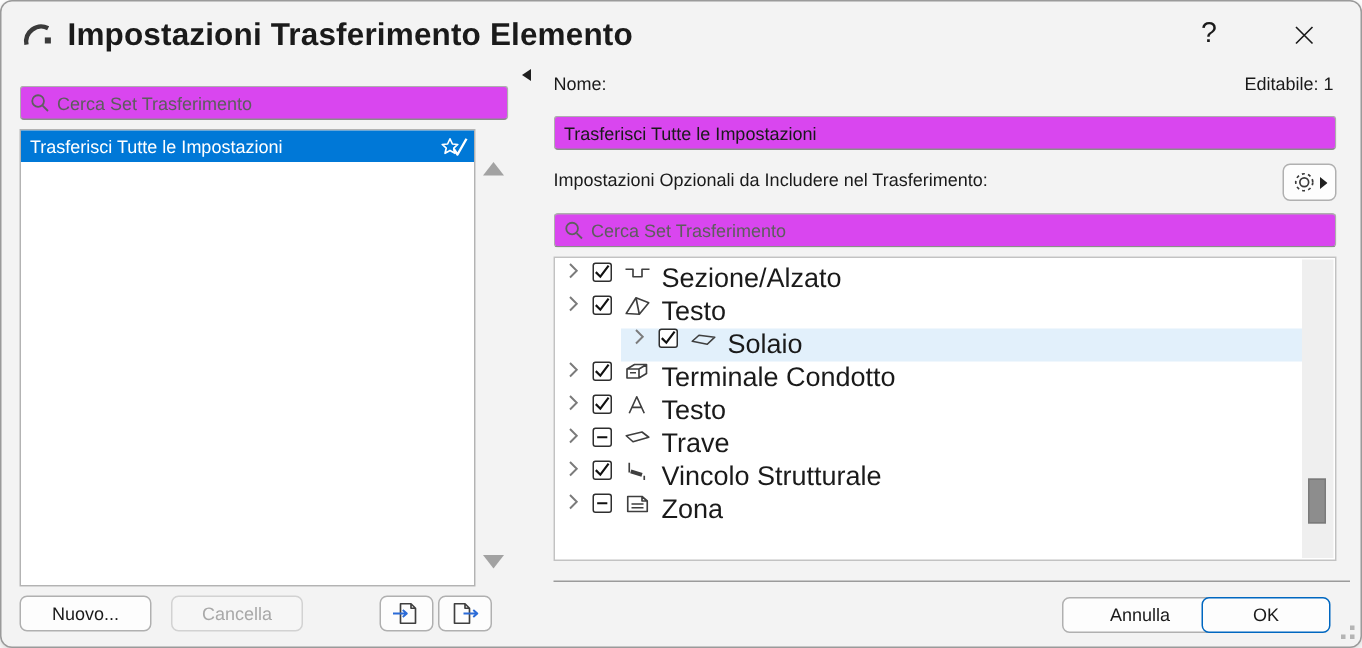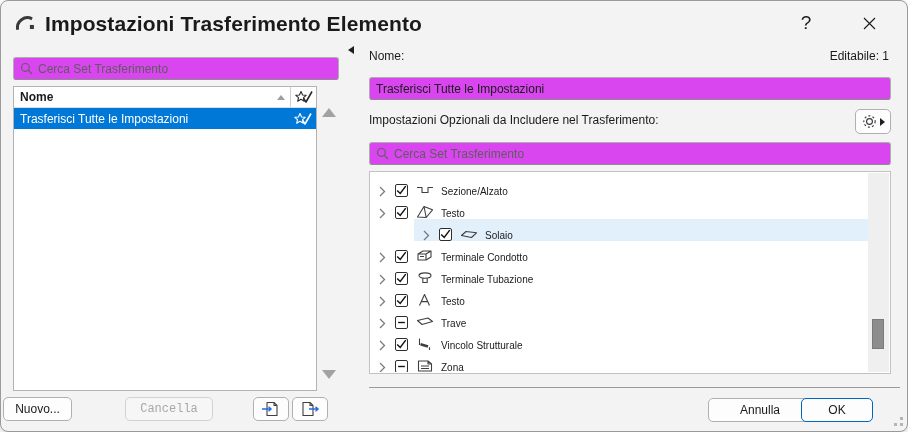--- a/index.html
+++ b/index.html
@@ -48,47 +48,47 @@
   .lrow { height:21px; display:flex; align-items:center; font-size:12px; }
   .lrow.selected { background:var(--sel,#0078d7); color:#fff; }
   .lrow .llabel { flex:1; padding-left:6px; white-space:nowrap; overflow:hidden; }
   .lrow .lstar { width:26px; display:flex; align-items:center; justify-content:center; color:#fff; }
 
   .scroll-up { left:321px; top:107px; width:0; height:0;
     border-left:7px solid transparent; border-right:7px solid transparent; border-bottom:9px solid #a2a2a2; }
   .scroll-down { left:321px; top:369px; width:0; height:0;
     border-left:7px solid transparent; border-right:7px solid transparent; border-top:9px solid #a2a2a2; }
 
-  .btn-new { left:2px; top:396px; width:69px; height:24px; }
-  .btn-del { left:124px; top:396px; width:88px; height:24px;font-family:Liberation Mono, monospace; }
+  .btn-new { left:12px; top:396px; width:88px; height:24px; }
+  .btn-del { left:113px; top:396px; width:88px; height:24px; }
   .btn-import { left:252px; top:396px; width:36px; height:24px; }
   .btn-export { left:291px; top:396px; width:36px; height:24px; }
 
   
   .name-label { left:368px; top:48px; font-size:12px; }
   .editable-label { right:18px; top:48px; font-size:12px; }
   .name-field { left:368px; top:76px; width:522px; height:23px; }
   .options-label { left:368px; top:112px; font-size:12px; }
   .gear-btn { left:854px; top:108px; width:36px; height:25px; gap:2px; }
   .search-right { left:368px; top:141px; width:522px; height:23px; }
 
   .tree-box { left:368px; top:170px; width:522px; height:203px; background:#fff; border:1px solid #c2c2c2; }
   .tree-rows { position:absolute; inset:1px 22px 1px 0; padding-top:2px; overflow:hidden; }
-  .trow { height:22px; display:flex; align-items:flex-end; padding-left:9px; font-size:10px; }
+  .trow { height:22px; display:flex; align-items:flex-start; padding-left:9px; font-size:18px; }
   .trow.highlighted { background:var(--hl,#e2f0fb);margin-left:44px; }
   .chev { width:7px; height:11px; margin-right:9px; display:flex; }
   .cb { width:13px; height:13px; border:1px solid #2e2e2e; border-radius:2px; background:#fff;
         margin-right:8px; display:flex; align-items:center; justify-content:center; }
   .ticon { width:18px; height:14px; margin-right:7px; display:flex; color:#3f3f3f; }
   .tree-scroll { position:absolute; top:1px; bottom:1px; right:1px; width:21px; background:#efefef; }
   .tree-thumb { position:absolute; left:4px; width:12px; top:146px; height:30px; background:#8d8d8d; border:1px solid #7a7a7a; }
 
   .sep-line { left:368px; top:386px; width:531px; height:1px; background:#9b9b9b; }
   .btn-cancel { left:707px; top:397px; width:104px; height:24px; }
-  .btn-ok { left:800px; top:397px; width:72px; height:24px; }
+  .btn-ok { left:800px; top:397px; width:86px; height:24px; }
 
   .grip span { position:absolute; width:3px; height:3px; background:#b4b4b4; }
   svg { display:block; }
 </style>
 </head>
 <body>
 
 <div class="dialog">
 
   <span class="abs app-icon">
@@ -110,30 +110,20 @@
       <svg viewBox="0 0 13 13" width="13" height="13" fill="none" stroke="#5f5f5f" stroke-width="1.2">
         <circle cx="5.4" cy="5.4" r="3.9"></circle>
           <path d="M8.4 8.4 L12 12"></path>
       </svg>
     </span>
     <input placeholder="Cerca Set Trasferimento" style="">
   </div>
   <span class="abs split-arrow"></span>
 
   <div class="abs list-box">
-    <div class="list-header">
-      <span class="hname">Nome</span>
-      <span class="sort-tri"></span>
-      <span class="hstar">
-        <svg viewBox="0 0 18 14" width="18" height="14" fill="none" stroke="currentColor" stroke-width="1.1" stroke-linejoin="round">
-          <path d="M6 1.5 L7.6 5 L11.2 5.3 L8.5 7.7 L9.3 11.2 L6 9.3 L2.7 11.2 L3.5 7.7 L0.8 5.3 L4.4 5 Z"></path>
-          <path d="M8.5 8.2 L11 12 L17 1.5" stroke-width="1.6"></path>
-        </svg>
-      </span>
-    </div>
     <div class="lrow selected">
         <span class="llabel">Trasferisci Tutte le Impostazioni</span>
         <span class="lstar">
           <svg viewBox="0 0 18 14" width="18" height="14" fill="none" stroke="currentColor" stroke-width="1.1" stroke-linejoin="round">
             <path d="M6 1.5 L7.6 5 L11.2 5.3 L8.5 7.7 L9.3 11.2 L6 9.3 L2.7 11.2 L3.5 7.7 L0.8 5.3 L4.4 5 Z"></path>
             <path d="M8.5 8.2 L11 12 L17 1.5" stroke-width="1.6"></path>
           </svg>
         </span>
       </div>
   </div>
@@ -267,39 +257,20 @@
               <path d="M1 1 L5.5 5.5 L1 10"></path>
             </svg>
           </span>
           <span class="cb">
             <svg viewBox="0 0 13 13" width="11" height="11" fill="none" stroke="#111" stroke-width="1.7" stroke-linecap="square">
               <path d="M2 7 L5 10 L11 2"></path>
             </svg>
           </span>
           <span class="ticon">
             <svg viewBox="0 0 18 14" width="18" height="14" fill="none" stroke="currentColor" stroke-width="1.1" stroke-linejoin="round">
-              <ellipse cx="9" cy="4.6" rx="6" ry="2.7"></ellipse>
-              <path d="M6.8 7.2 V11.5 H11.2 V7.2"></path>
-            </svg>
-          </span>
-          <span class="tlabel">Terminale Tubazione</span>
-        </div>
-        <div class="trow">
-          <span class="chev">
-            <svg viewBox="0 0 7 11" width="7" height="11" fill="none" stroke="#7b7b7b" stroke-width="1.3">
-              <path d="M1 1 L5.5 5.5 L1 10"></path>
-            </svg>
-          </span>
-          <span class="cb">
-            <svg viewBox="0 0 13 13" width="11" height="11" fill="none" stroke="#111" stroke-width="1.7" stroke-linecap="square">
-              <path d="M2 7 L5 10 L11 2"></path>
-            </svg>
-          </span>
-          <span class="ticon">
-            <svg viewBox="0 0 18 14" width="18" height="14" fill="none" stroke="currentColor" stroke-width="1.1" stroke-linejoin="round">
               <path d="M3.5 12.5 L8.5 1.5 L13.5 12.5 M5.4 8.6 H11.6"></path>
             </svg>
           </span>
           <span class="tlabel">Testo</span>
         </div>
         <div class="trow">
           <span class="chev">
             <svg viewBox="0 0 7 11" width="7" height="11" fill="none" stroke="#7b7b7b" stroke-width="1.3">
               <path d="M1 1 L5.5 5.5 L1 10"></path>
             </svg>

